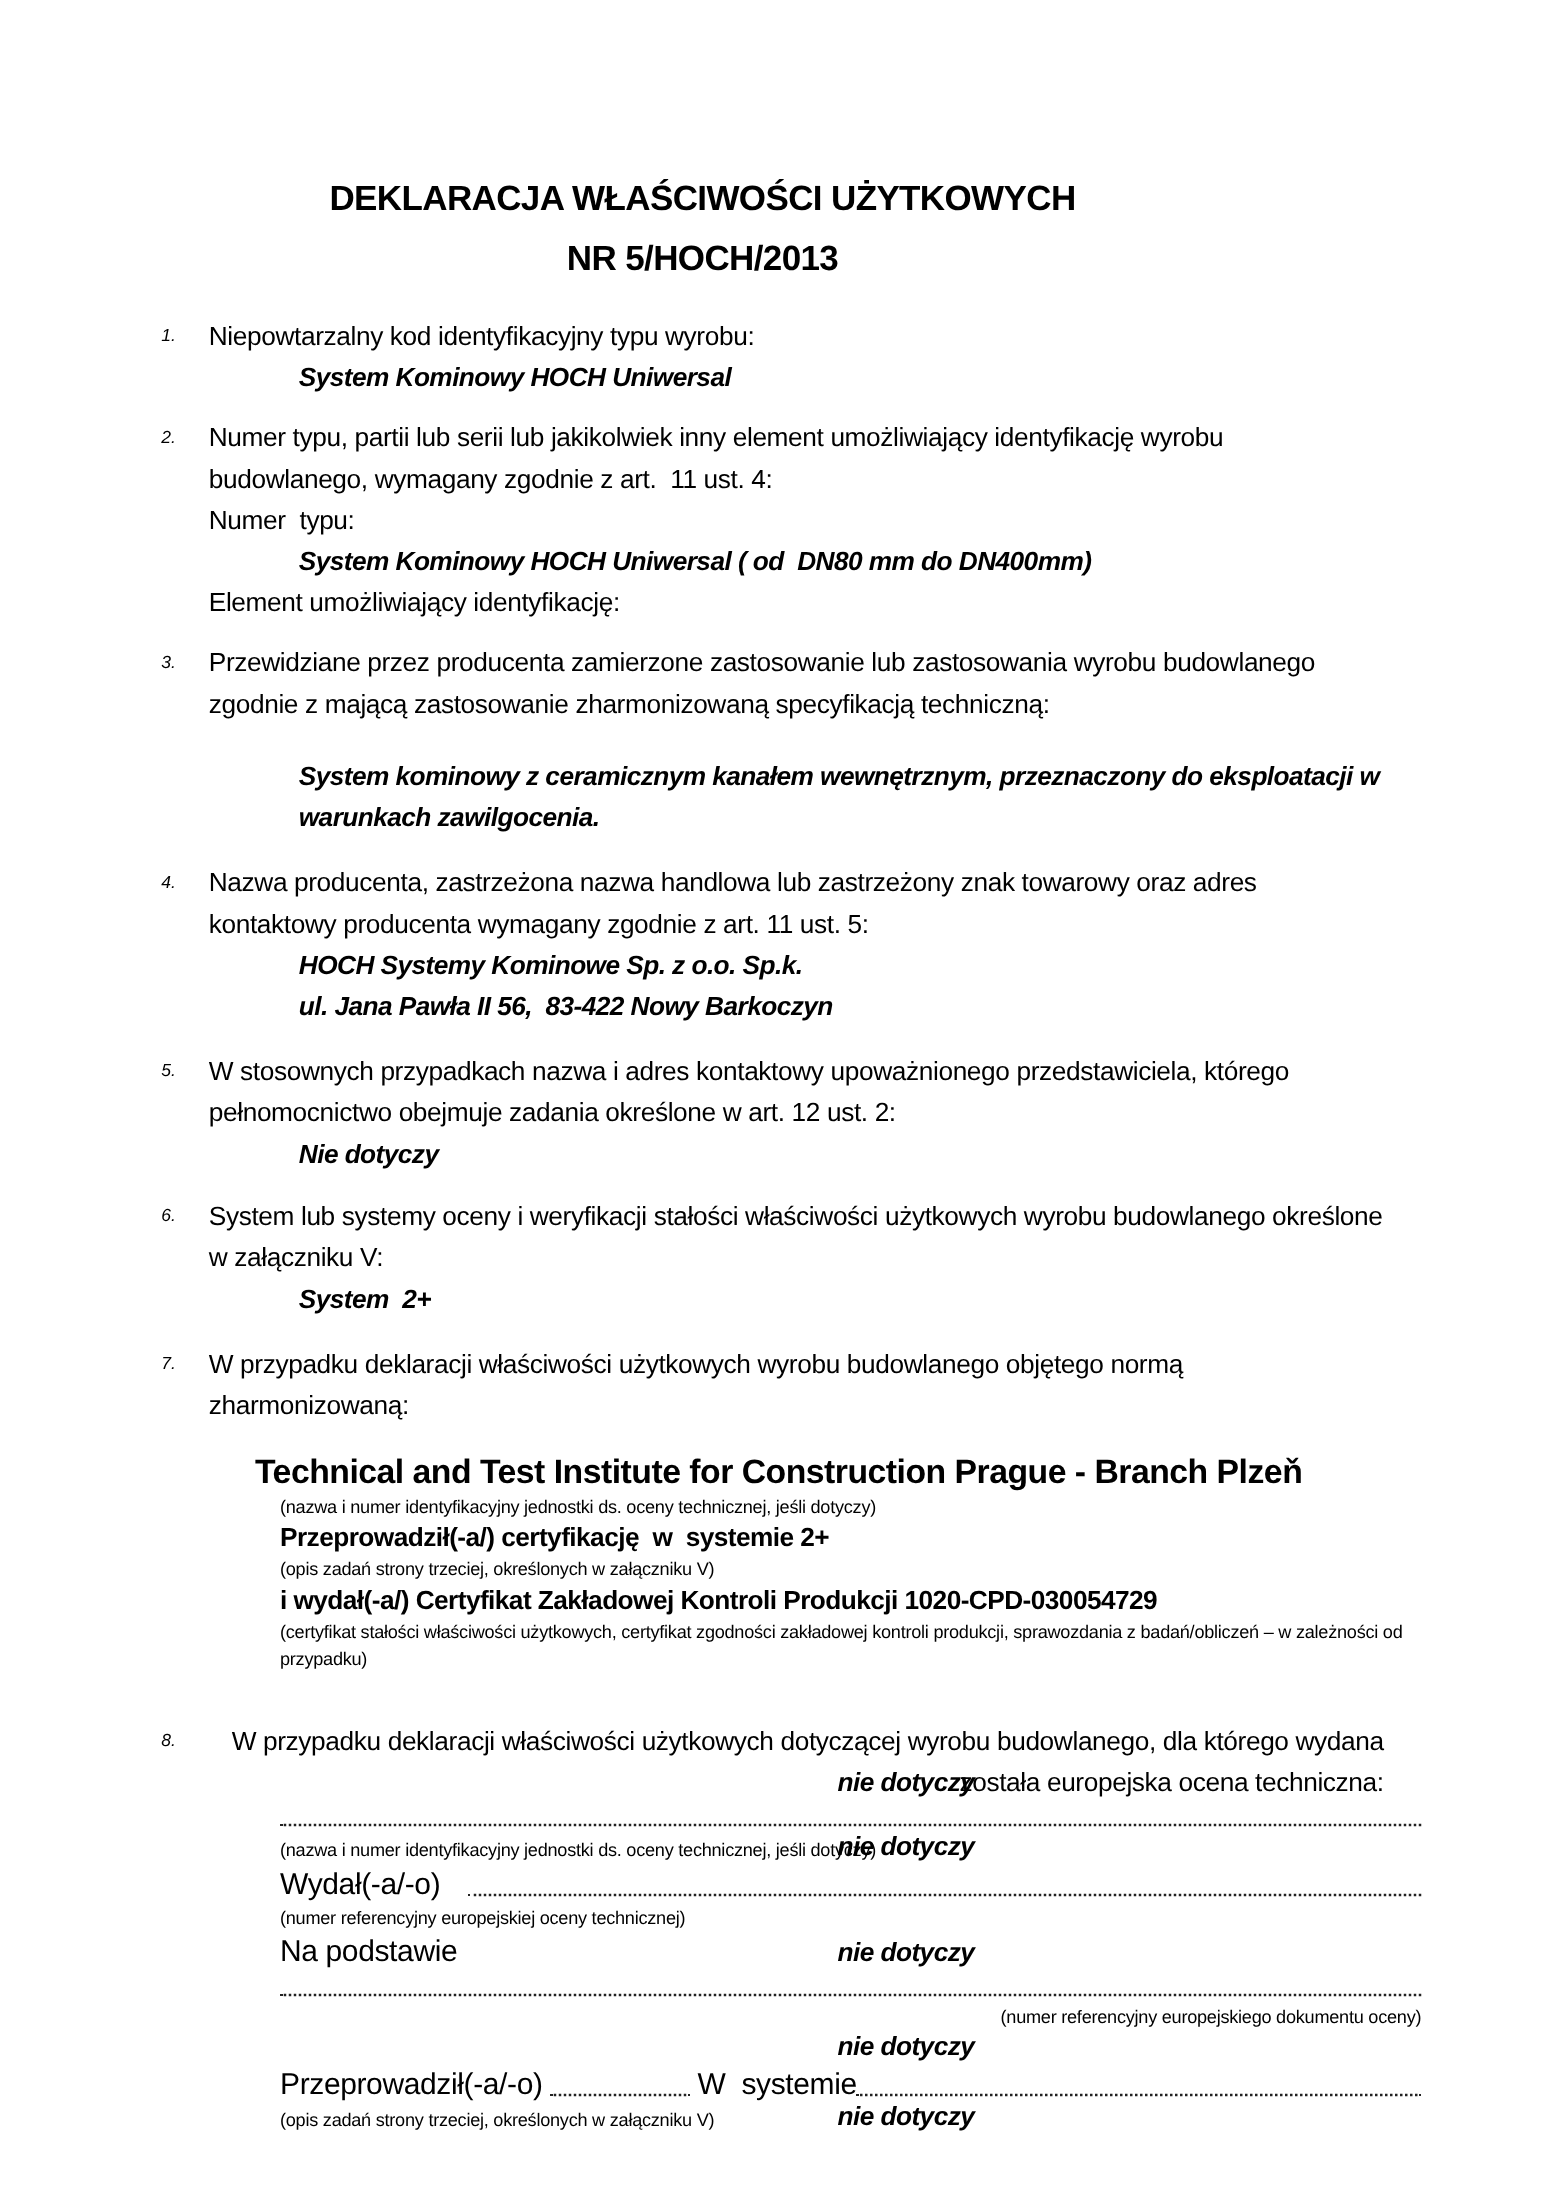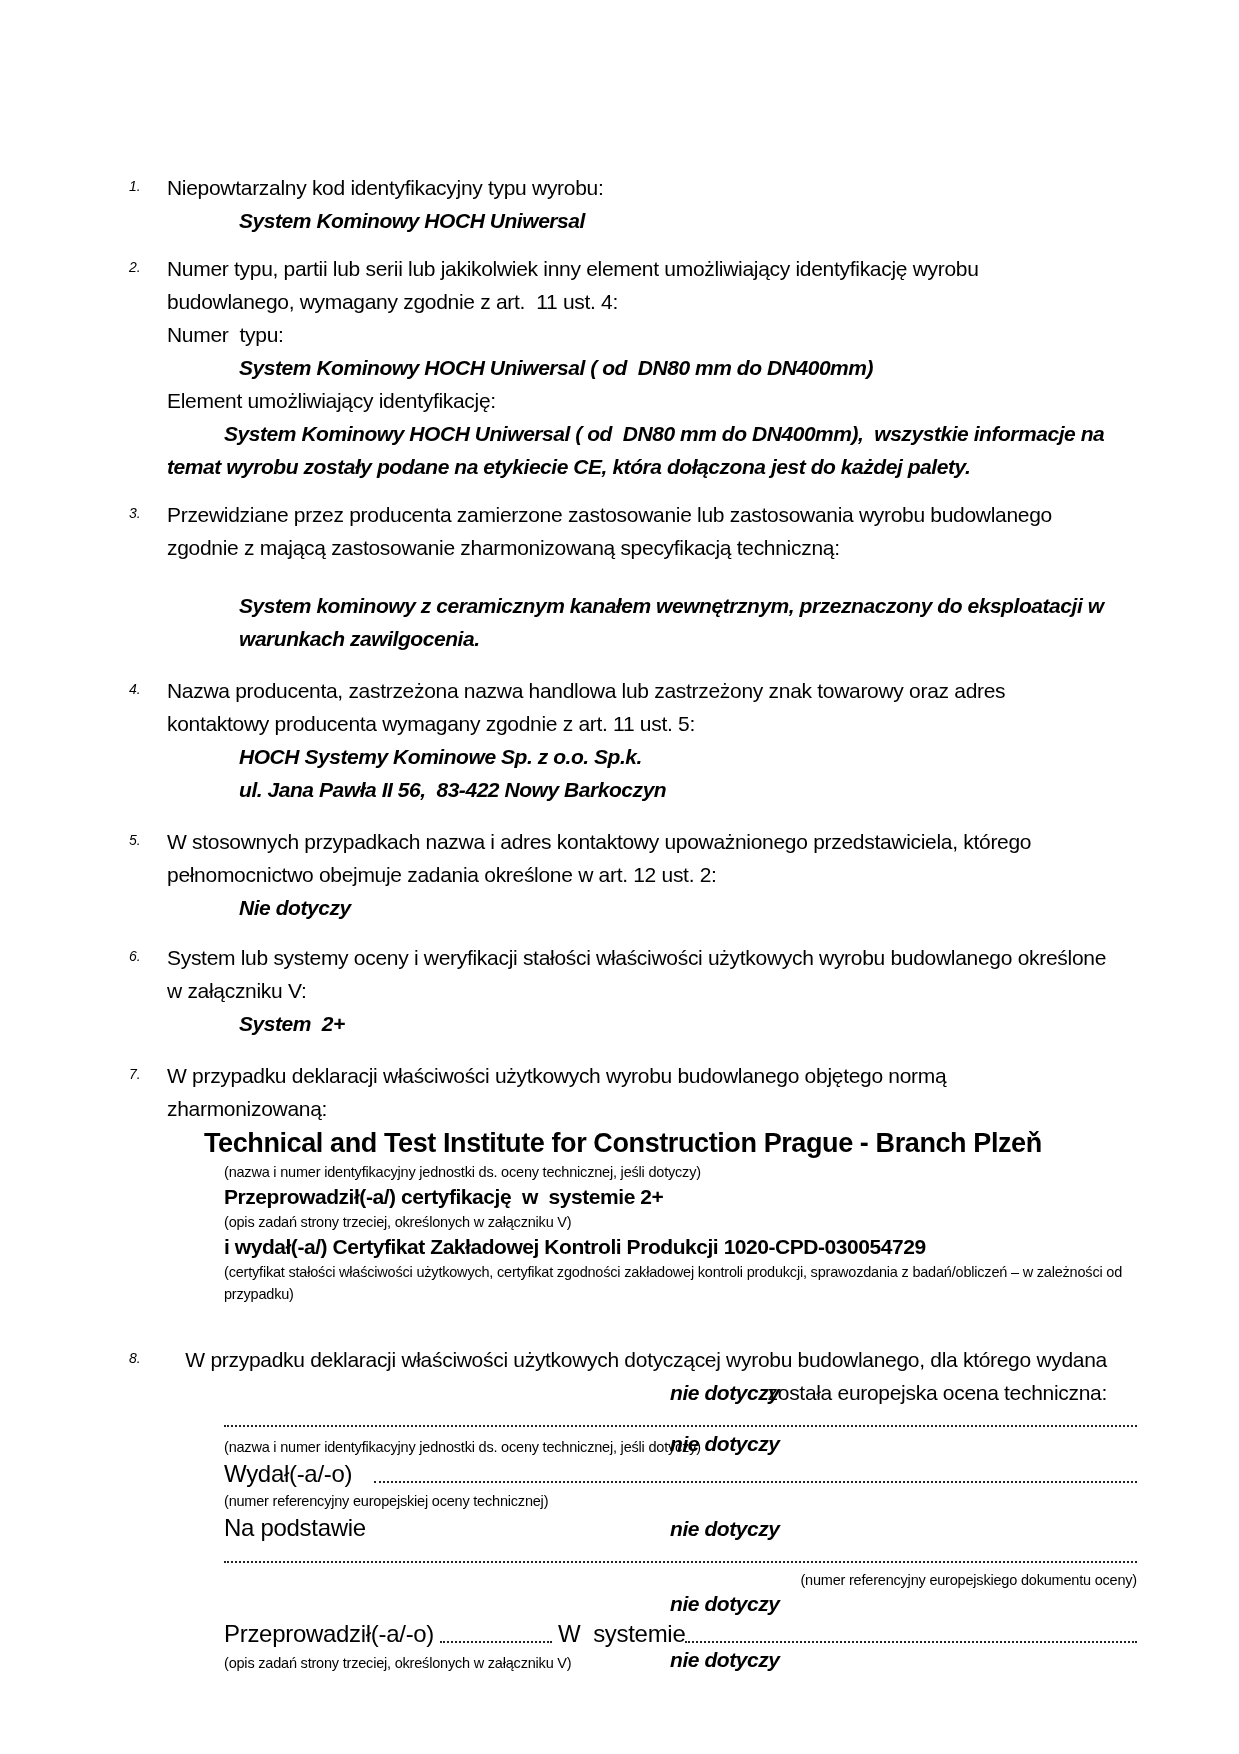--- a/index.html
+++ b/index.html
@@ -56,21 +56,21 @@
   .m-i3 { margin-top: 15px; }
   .m-i3v { margin-top: 25px; }
   .m-i4 { margin-top: 19px; }
   .m-i5 { margin-top: 19px; }
   .m-i6 { margin-top: 17px; }
   .m-i7 { margin-top: 19px; }
   .m-i8 { margin-top: 38px; }
 
   
   .inst {
-    margin: 0 0 0 37px;
+    margin: 18px 0 0 37px;
     font-size: 27px;
     font-weight: 700;
     line-height: 36px;
     letter-spacing: -0.4px;
     white-space: pre-wrap;
   }
   .note {
     font-size: 14.5px;
     line-height: 22px;
     letter-spacing: -0.2px;
@@ -134,34 +134,37 @@
   .rH { height: 27px; }
   .rI { height: 31px; }
   .rJ { height: 25px; }
   .gap22 { margin-left: 22px; }
 </style>
 </head>
 <body>
 
 <div class="sheet">
 
+  <div class="titlewrap">
+    <div class="title">DEKLARACJA WŁAŚCIWOŚCI UŻYTKOWYCH</div>
+    <div class="title">NR 5/HOCH/2013</div>
+  </div>
 
   <section class="item m-i1">
     <span class="num">1.</span>
     <p class="body">Niepowtarzalny kod identyfikacyjny typu wyrobu:</p>
     <p class="body val ind">System Kominowy HOCH Uniwersal</p>
   </section>
 
   <section class="item m-i2">
     <span class="num">2.</span>
     <p class="body">Numer typu, partii lub serii lub jakikolwiek inny element umożliwiający identyfikację wyrobu budowlanego, wymagany zgodnie z art.  11 ust. 4:</p>
     <p class="body">Numer  typu:</p>
     <p class="body val ind">System Kominowy HOCH Uniwersal ( od  DN80 mm do DN400mm)</p>
     <p class="body">Element umożliwiający identyfikację:</p>
-    <p class="body val hang">System Kominowy HOCH Uniwersal ( od  DN80 mm do DN400mm),  wszystkie informacje na temat wyrobu zostały podane na etykiecie CE, która dołączona jest do każdej palety.</p>
   </section>
 
   <section class="item m-i3">
     <span class="num">3.</span>
     <p class="body">Przewidziane przez producenta zamierzone zastosowanie lub zastosowania wyrobu budowlanego zgodnie z mającą zastosowanie zharmonizowaną specyfikacją techniczną:</p>
     <p class="body val ind m-i3v">System kominowy z ceramicznym kanałem wewnętrznym, przeznaczony do eksploatacji w warunkach zawilgocenia.</p>
   </section>
 
   <section class="item m-i4">
     <span class="num">4.</span>

